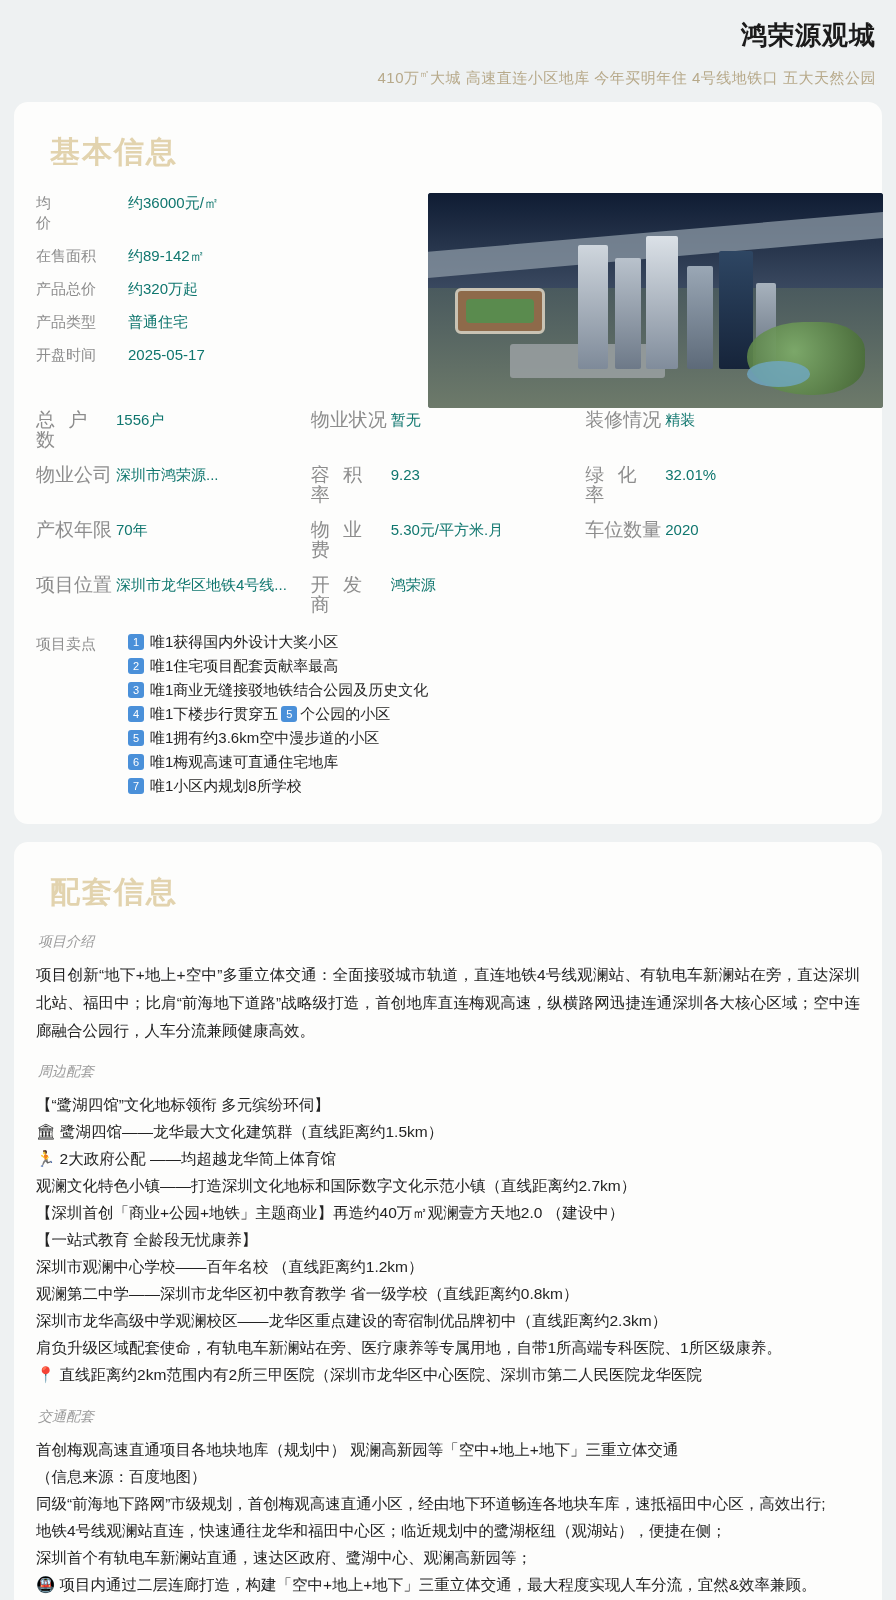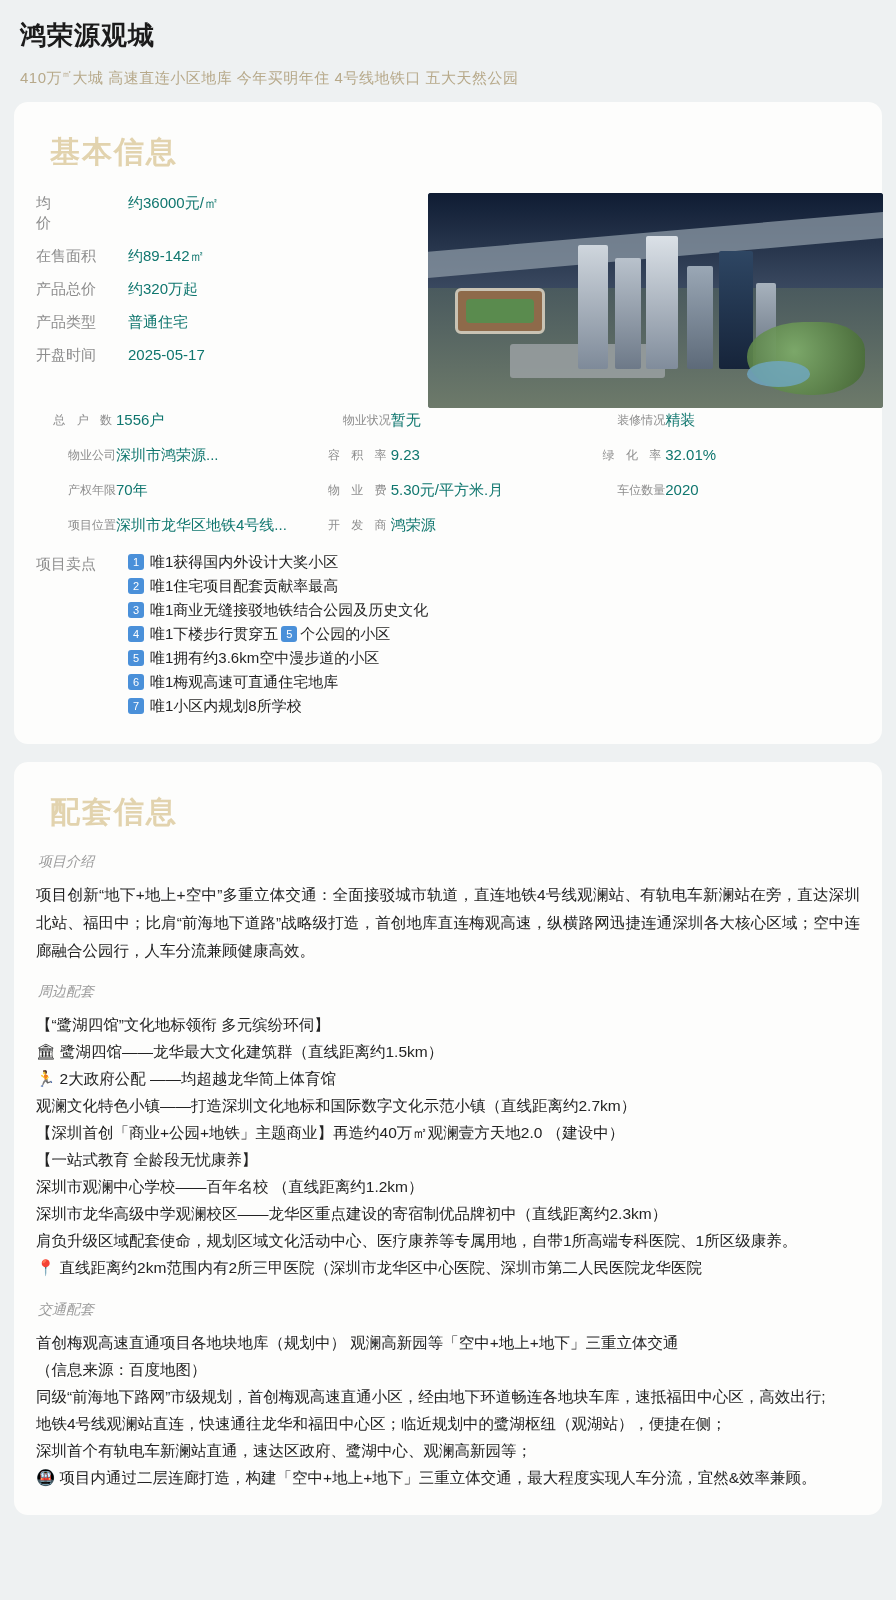--- a/index.html
+++ b/index.html
@@ -13,20 +13,21 @@
   }
   .page {
     width: 896px;
     min-height: 1600px;
     background: #eef1f2;
     padding: 0;
   }
   
   .header {
     padding: 18px 20px 14px 20px;
+    text-align: right;
   }
   .header-title {
     font-size: 26px;
     font-weight: bold;
     color: #1b1b1b;
     letter-spacing: 1px;
     margin-bottom: 14px;
   }
   .header-sub {
     font-size: 15px;
@@ -108,21 +109,21 @@
     color: #0f766e;
   }
 
   
   .grid3 {
     display: flex;
     flex-wrap: wrap;
     margin-top: 2px;
   }
   .grid3 .kv-row { width: 33.33%; margin-bottom: 15px; }
-  .grid3 .kv-label { width: 80px; font-size: 12px; text-align: right; }
+  .grid3 .kv-label { width: 80px; font-size: 19px; }
   .grid3 .kv-value { font-size: 15px; }
 
   
   .points {
     display: flex;
     margin-top: 2px;
   }
   .points-label {
     color: #8d8d8d;
     font-size: 15px;
@@ -339,22 +340,23 @@
 
     <div class="sub-head">周边配套</div>
     <div>
       <div class="list-line">【“鹭湖四馆”文化地标领衔 多元缤纷环伺】</div>
       <div class="list-line">🏛 鹭湖四馆——龙华最大文化建筑群（直线距离约1.5km）</div>
       <div class="list-line">🏃 2大政府公配 ——均超越龙华简上体育馆</div>
       <div class="list-line">观澜文化特色小镇——打造深圳文化地标和国际数字文化示范小镇（直线距离约2.7km）</div>
       <div class="list-line">【深圳首创「商业+公园+地铁」主题商业】再造约40万㎡观澜壹方天地2.0 （建设中）</div>
       <div class="list-line">【一站式教育 全龄段无忧康养】</div>
       <div class="list-line">深圳市观澜中心学校——百年名校 （直线距离约1.2km）</div>
+      <div class="list-line">观澜第二中学——深圳市龙华区初中教育教学 省一级学校（直线距离约0.8km）</div>
       <div class="list-line">深圳市龙华高级中学观澜校区——龙华区重点建设的寄宿制优品牌初中（直线距离约2.3km）</div>
-      <div class="list-line">肩负升级区域配套使命，规划区域文化活动中心、医疗康养等专属用地，自带1所高端专科医院、1所区级康养。</div>
+      <div class="list-line">肩负升级区域配套使命，有轨电车新澜站在旁、医疗康养等专属用地，自带1所高端专科医院、1所区级康养。</div>
       <div class="list-line">📍 直线距离约2km范围内有2所三甲医院（深圳市龙华区中心医院、深圳市第二人民医院龙华医院</div>
     </div>
 
     <div class="block-gap"></div>
 
     <div class="sub-head">交通配套</div>
     <div>
       <div class="list-line">首创梅观高速直通项目各地块地库（规划中） 观澜高新园等「空中+地上+地下」三重立体交通</div>
       <div class="list-line">（信息来源：百度地图）</div>
       <div class="list-line">同级“前海地下路网”市级规划，首创梅观高速直通小区，经由地下环道畅连各地块车库，速抵福田中心区，高效出行;</div>

